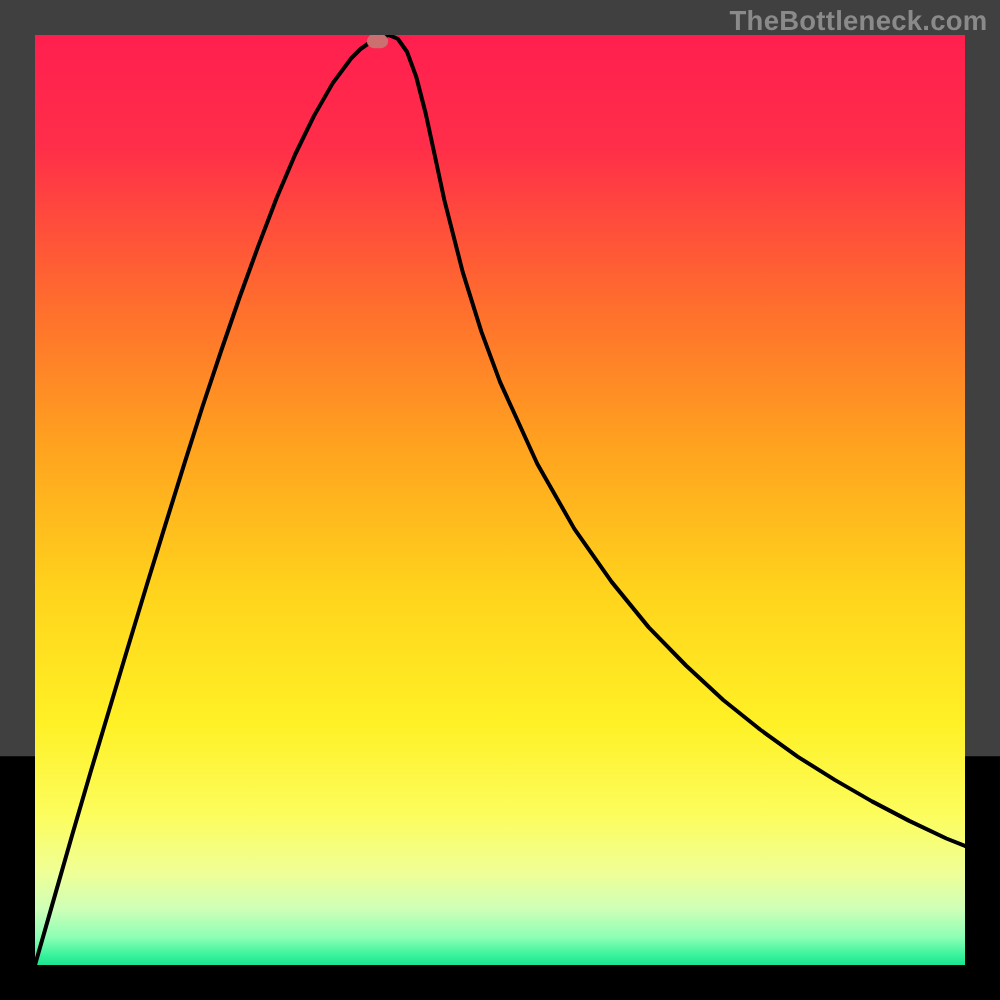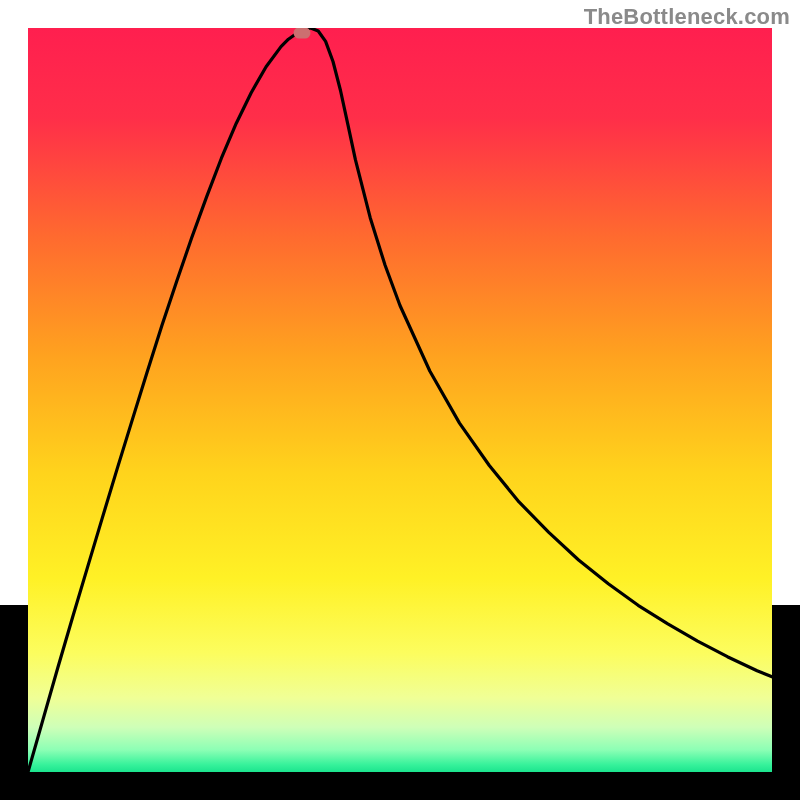--- a/index.html
+++ b/index.html
@@ -9,21 +9,21 @@
     height: 800px;
     background: #000;
     overflow: hidden;
   }
   .frame {
     position: absolute;
     left: 0;
     top: 0;
     width: 800px;
     height: 605px;
-    background: #ffffff;
+    background: #404040;
   }
   .plot {
     position: absolute;
     left: 28px;
     top: 28px;
     width: 744px;
     height: 744px;
     overflow: hidden;
   }
   .gradient {

